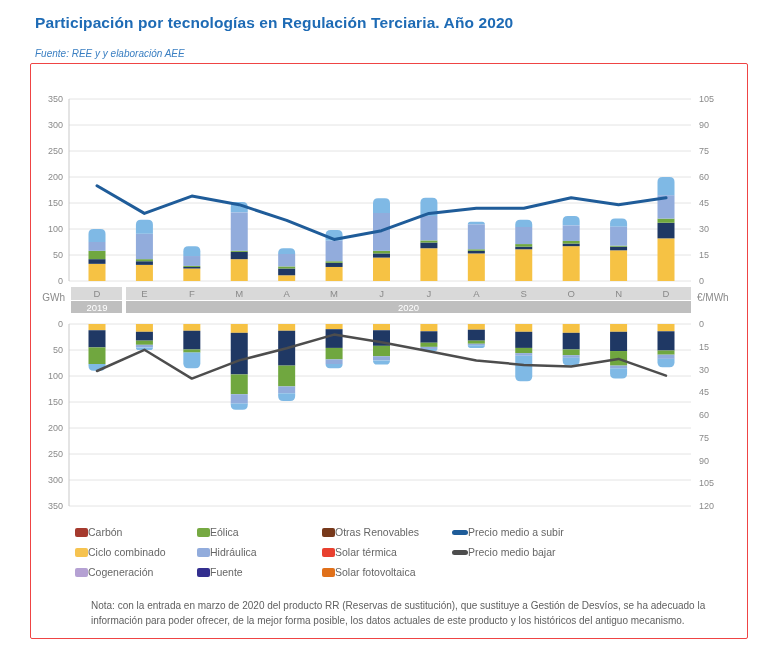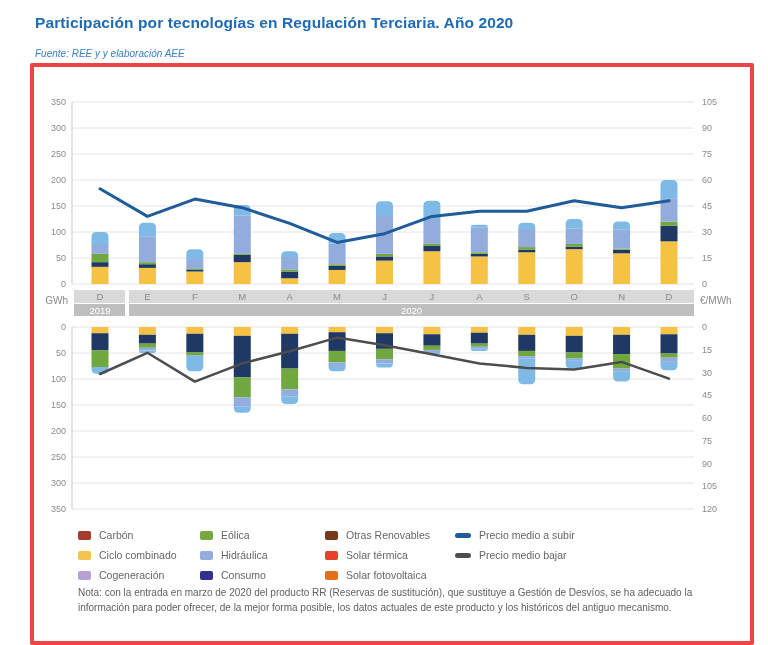--- a/index.html
+++ b/index.html
@@ -2,29 +2,29 @@
 <html><head>
 <meta charset="utf-8">
 <style>
   html,body{margin:0;padding:0;background:#fff;}
   .page{position:relative;width:768px;height:645px;background:#fff;
         font-family:"Liberation Sans",sans-serif;overflow:hidden;}
   .title{position:absolute;left:35px;top:14px;margin:0;font-size:15.5px;font-weight:bold;
          color:#1E6BB5;letter-spacing:.1px;}
   .subtitle{position:absolute;left:35px;top:48px;font-size:10px;font-style:italic;color:#3A7FC2;}
   .panel{position:absolute;left:30px;top:63px;width:716px;height:574px;
-         border:4px solid #ef4444;border-radius:2px;background:#fff;}
+         border:1px solid #ef4444;border-radius:2px;background:#fff;}
   .chart-svg{position:absolute;left:0;top:4px;}
   .legend{position:absolute;left:44px;top:458px;display:grid;
           grid-template-columns:122px 125px 130px 126px 1fr;
           grid-template-rows:repeat(3,20px);grid-auto-flow:column;}
-  .legend-item{display:flex;align-items:center;gap:8px;font-size:10.5px;color:#666;}
+  .legend-item{display:flex;align-items:center;font-size:10.5px;color:#666;}
   .swatch{width:13px;height:9px;border-radius:2px;flex:0 0 auto;}
   .lineswatch{width:16px;height:5px;border-radius:3px;flex:0 0 auto;}
-  .note{position:absolute;left:44px;top:518px;width:650px;margin:0;
+  .note{position:absolute;left:44px;top:518px;width:650px;margin:16px;
         font-size:10px;line-height:1.5;color:#5F5F5F;}
   svg text{font-family:"Liberation Sans",sans-serif;}
 </style>
 </head>
 <body>
 
 <div class="page">
   <h1 class="title">Participación por tecnologías en Regulación Terciaria. Año 2020</h1>
   <div class="subtitle">Fuente: REE y y elaboración AEE</div>
 
@@ -249,21 +249,21 @@
         <div class="legend-item">
           <span class="swatch" style="background: rgb(118, 169, 66);"></span>
           <span>Eólica</span>
         </div>
         <div class="legend-item">
           <span class="swatch" style="background: rgb(146, 172, 220);"></span>
           <span>Hidráulica</span>
         </div>
         <div class="legend-item">
           <span class="swatch" style="background: rgb(51, 47, 143);"></span>
-          <span>Consumo</span>
+          <span>Fuente</span>
         </div>
         <div class="legend-item">
           <span class="swatch" style="background: rgb(119, 57, 27);"></span>
           <span>Otras Renovables</span>
         </div>
         <div class="legend-item">
           <span class="swatch" style="background: rgb(232, 64, 47);"></span>
           <span>Solar térmica</span>
         </div>
         <div class="legend-item">

